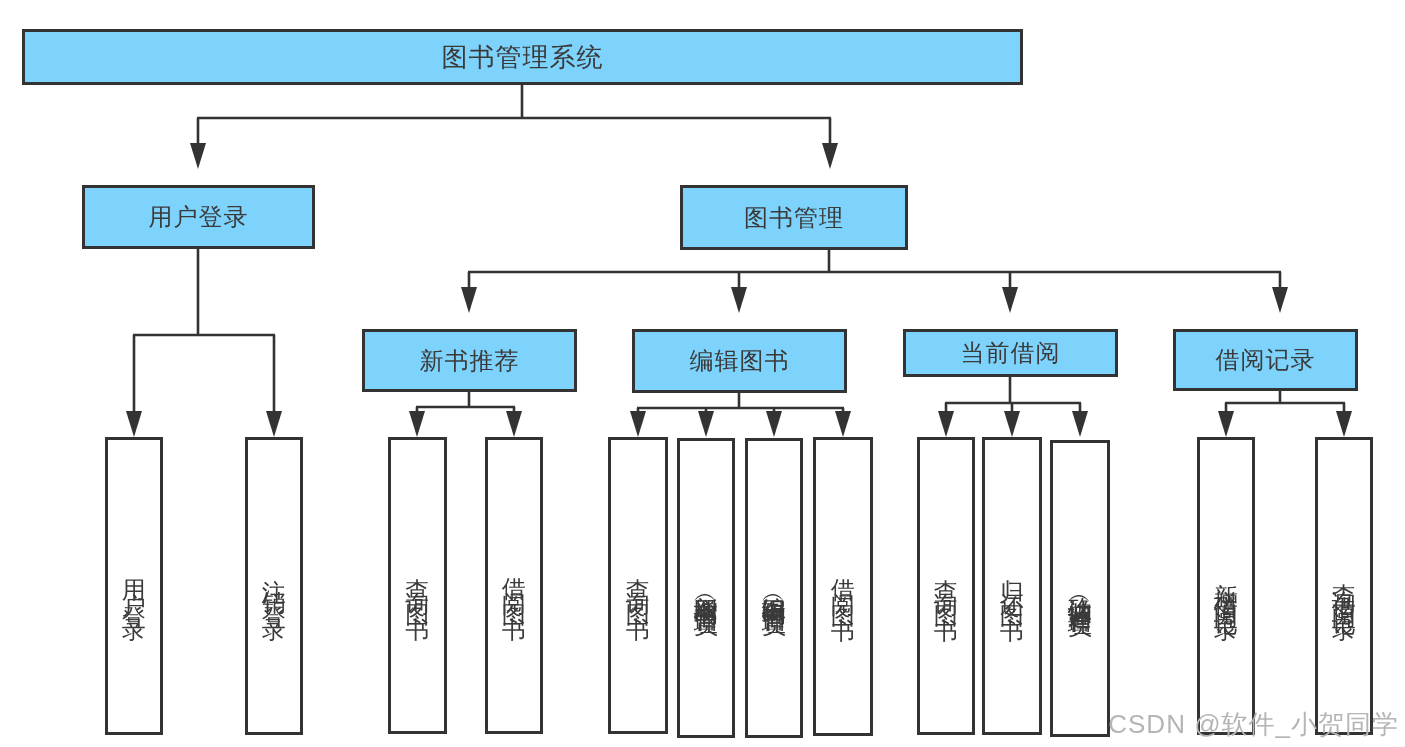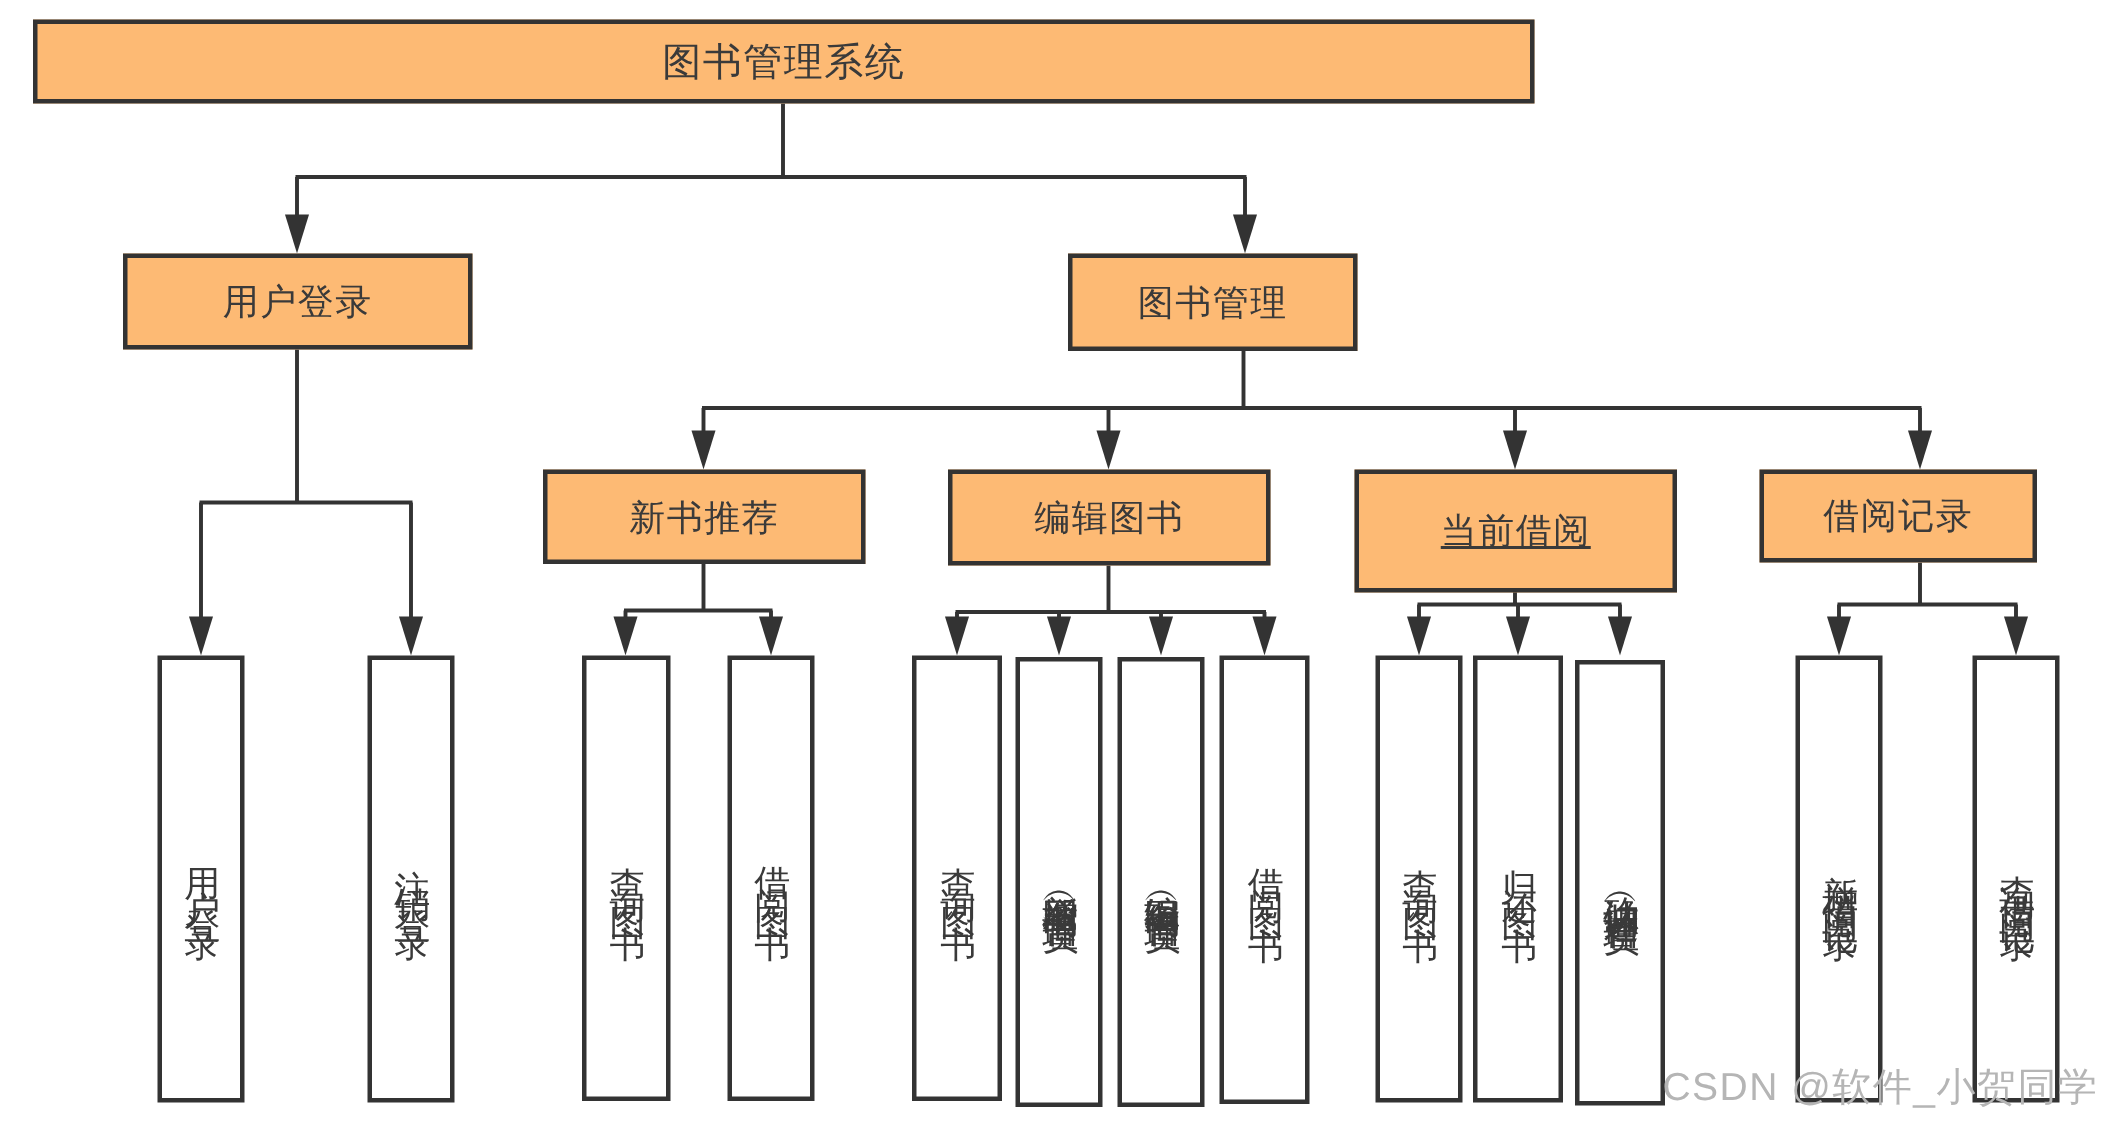--- a/index.html
+++ b/index.html
@@ -13,23 +13,24 @@
     width:1405px;height:747px;
     background:#ffffff;
     overflow:hidden;
     font-family:"Liberation Sans", sans-serif;
   }
   .connector-svg{position:absolute;left:0;top:0;}
   .node{
     position:absolute;
     box-sizing:border-box;
     border:3px solid var(--line);
-    background:#fdba74;
+    background:#7dd3fc;
     display:flex;align-items:center;justify-content:center;
     color:var(--text);
+    margin-top:16px;
   }
   .node.root span{font-size:26px;letter-spacing:1px;}
   .node.branch span{font-size:24px;letter-spacing:1px;}
   .leaf{
     position:absolute;
     box-sizing:border-box;
     border:3px solid var(--line);
     background:#ffffff;
     display:flex;align-items:center;justify-content:center;
     color:var(--text);
@@ -87,31 +88,31 @@
     </g>
   </svg>
 
   <div class="node root" style="left:22px;top:13px;width:1001px;height:56px;">
     <span>图书管理系统</span>
   </div>
 
   <div class="node branch" style="left:82px;top:169px;width:233px;height:64px;">
     <span>用户登录</span>
   </div>
-  <div class="node branch" style="left:712px;top:169px;width:193px;height:65px;">
+  <div class="node branch" style="left:680px;top:169px;width:228px;height:65px;">
     <span>图书管理</span>
   </div>
 
   <div class="node branch" style="left:362px;top:313px;width:215px;height:63px;">
     <span>新书推荐</span>
   </div>
   <div class="node branch" style="left:632px;top:313px;width:215px;height:64px;">
     <span>编辑图书</span>
   </div>
-  <div class="node branch" style="left:903px;top:313px;width:215px;height:82px;text-decoration:underline;">
+  <div class="node branch" style="left:903px;top:313px;width:215px;height:48px;">
     <span>当前借阅</span>
   </div>
   <div class="node branch" style="left:1173px;top:313px;width:185px;height:62px;">
     <span>借阅记录</span>
   </div>
 
   <div class="leaf" style="left:105px;top:437px;width:58px;height:298px;">
     <span class="vtext" style="letter-spacing: 0.55em;">用户登录</span>
   </div>
   <div class="leaf" style="left:245px;top:437px;width:58px;height:298px;">

